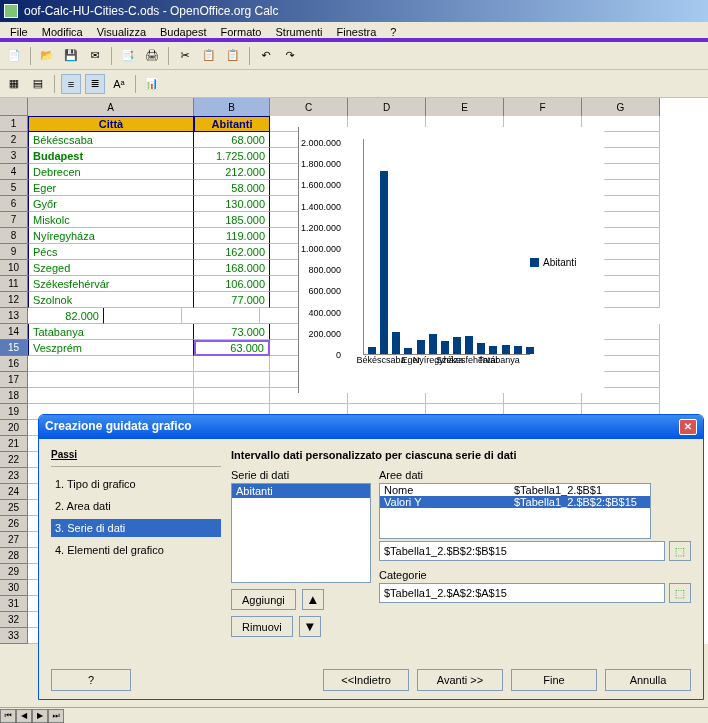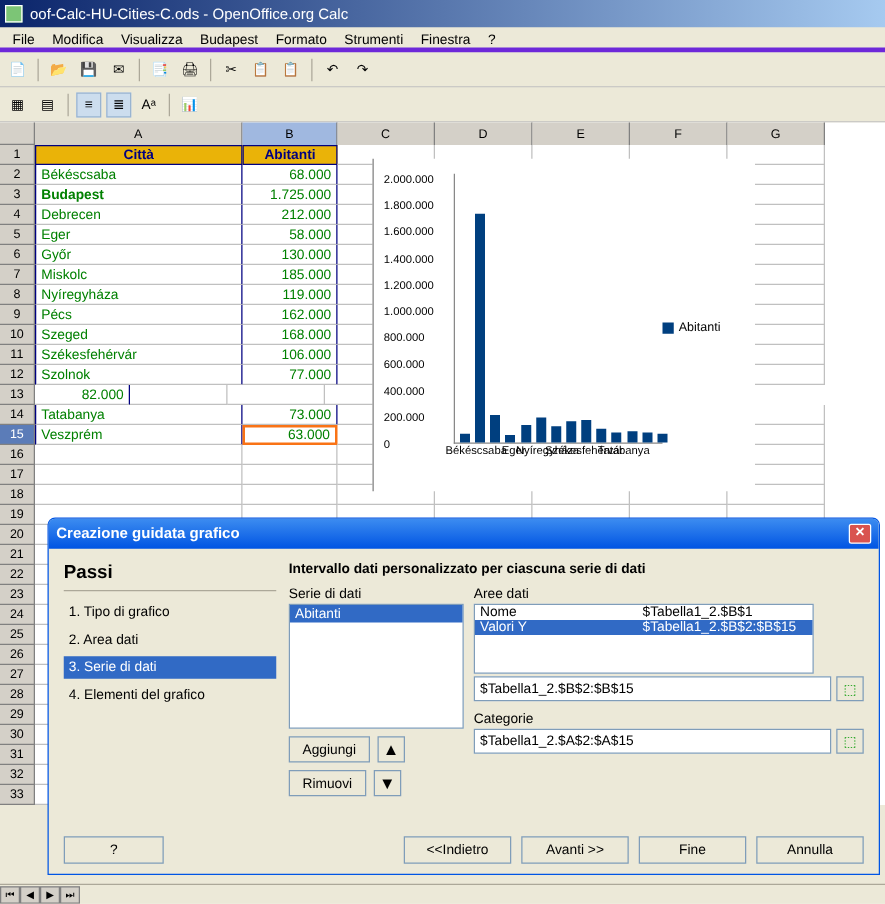--- a/index.html
+++ b/index.html
@@ -20,41 +20,41 @@
 .row-num { width: 28px; background: #d4d0c8; border-right: 1px solid #808080; border-bottom: 1px solid #808080; text-align: center; font-size: 10px; display:flex; align-items:center; justify-content:center; }
 .row-num.sel { background: #5b7cb8; color: #fff; }
 .cell { border-right: 1px solid #c0c0c0; border-bottom: 1px solid #c0c0c0; padding: 0 4px; display: flex; align-items: center; overflow: hidden; white-space: nowrap; }
 .colA { width: 166px; }
 .colB { width: 76px; }
 .colC, .colD, .colE, .colF, .colG { width: 78px; }
 .hdr-cell { background: #eab308; color: #000080; font-weight: bold; border: 1px solid #000080; justify-content: center; }
 .data-a { color: #008000; border-left: 1px solid #000080; border-right: 1px solid #000080; }
 .data-a.bold { font-weight: bold; }
 .data-b { color: #008000; text-align: right; justify-content: flex-end; border-right: 1px solid #000080; }
-.last-row-b { border: 2px solid #f97316; }
+.last-row-b { border: 2px solid #8b5cf6; }
 
 .chart-box { position: absolute; left: 298px; top: 127px; width: 306px; height: 266px; background: #fff; border-left: 1px solid #808080; }
 .chart-inner { padding: 8px 4px 4px 8px; height: 100%; display: flex; }
 .chart-plot { flex: 1; position: relative; }
 .chart-legend { width: 70px; display: flex; align-items: center; }
 .legend-item { display: flex; align-items: center; gap: 4px; font-size: 10px; }
 .legend-sq { width: 9px; height: 9px; background: #003f7f; }
 .y-axis { position: absolute; left: 0; top: 0; bottom: 34px; width: 56px; }
-.y-tick { position: absolute; right: 4px; font-size: 9px; text-align: left; width: 52px; }
+.y-tick { position: absolute; right: 22px; font-size: 9px; text-align: right; width: 52px; }
 .plot-area { position: absolute; left: 56px; right: 0; top: 4px; bottom: 34px; border-left: 1px solid #888; border-bottom: 1px solid #888; }
 .bar { position: absolute; bottom: 0; width: 8px; background: #003f7f; }
 .x-labels { position: absolute; left: 56px; right: 0; bottom: 0; height: 34px; font-size: 9px; }
 .x-lab { position: absolute; text-align: center; width: 60px; }
 
 .dialog { position: absolute; left: 38px; top: 414px; width: 666px; height: 286px; background: #ece9d8; border: 1px solid #0055e5; border-radius: 6px 6px 0 0; overflow: hidden; }
 .dlg-title { height: 24px; background: linear-gradient(to bottom, #3c8cf0, #0054e3); color: #fff; font-weight: bold; padding: 4px 6px; display: flex; justify-content: space-between; font-size: 12px; }
 .dlg-close { width: 18px; height: 16px; background: #d9534f; border: 1px solid #fff; color: #fff; text-align: center; font-size: 10px; line-height: 13px; border-radius: 2px; }
 .dlg-body { padding: 10px 12px; display: flex; gap: 10px; height: 222px; }
 .dlg-left { width: 170px; }
-.dlg-left h4 { font-size: 15px; margin-bottom: 6px; }
+.dlg-left h4 { font-size: 10px; margin-bottom: 6px; text-decoration: underline; }
 .step { padding: 3px 4px; font-size: 11px; margin-bottom: 4px; }
 .step.sel { background: #316ac5; color: #fff; }
 .dlg-right { flex: 1; }
 .dlg-right h4 { font-size: 11px; margin-bottom: 8px; font-weight: bold; }
 .dlg-cols { display: flex; gap: 8px; }
 .dlg-label { font-size: 11px; margin-bottom: 2px; }
 .listbox { border: 1px solid #7f9db9; background: #fff; font-size: 11px; }
 .listbox.series { width: 140px; height: 100px; }
 .listbox.area { width: 272px; height: 56px; }
 .list-item { padding: 1px 4px; }

